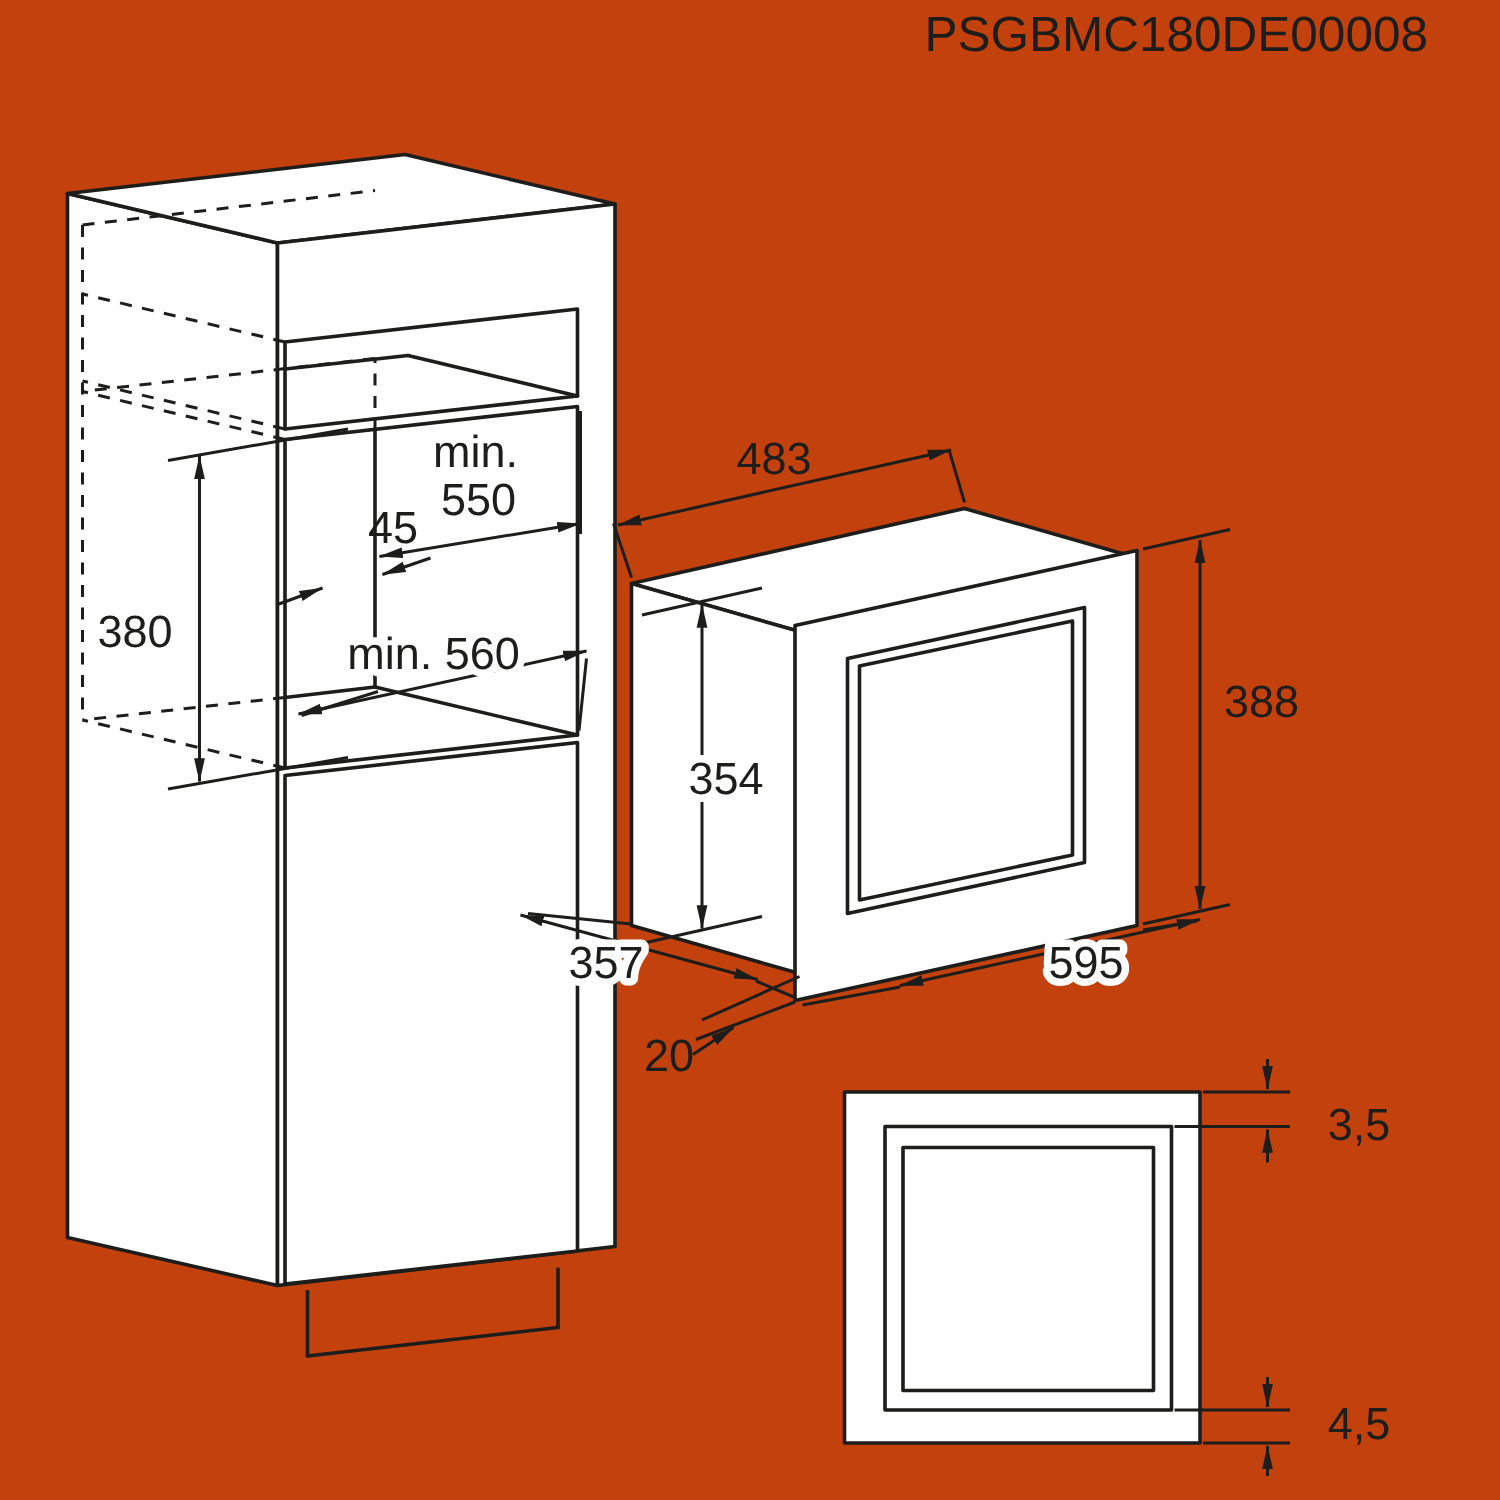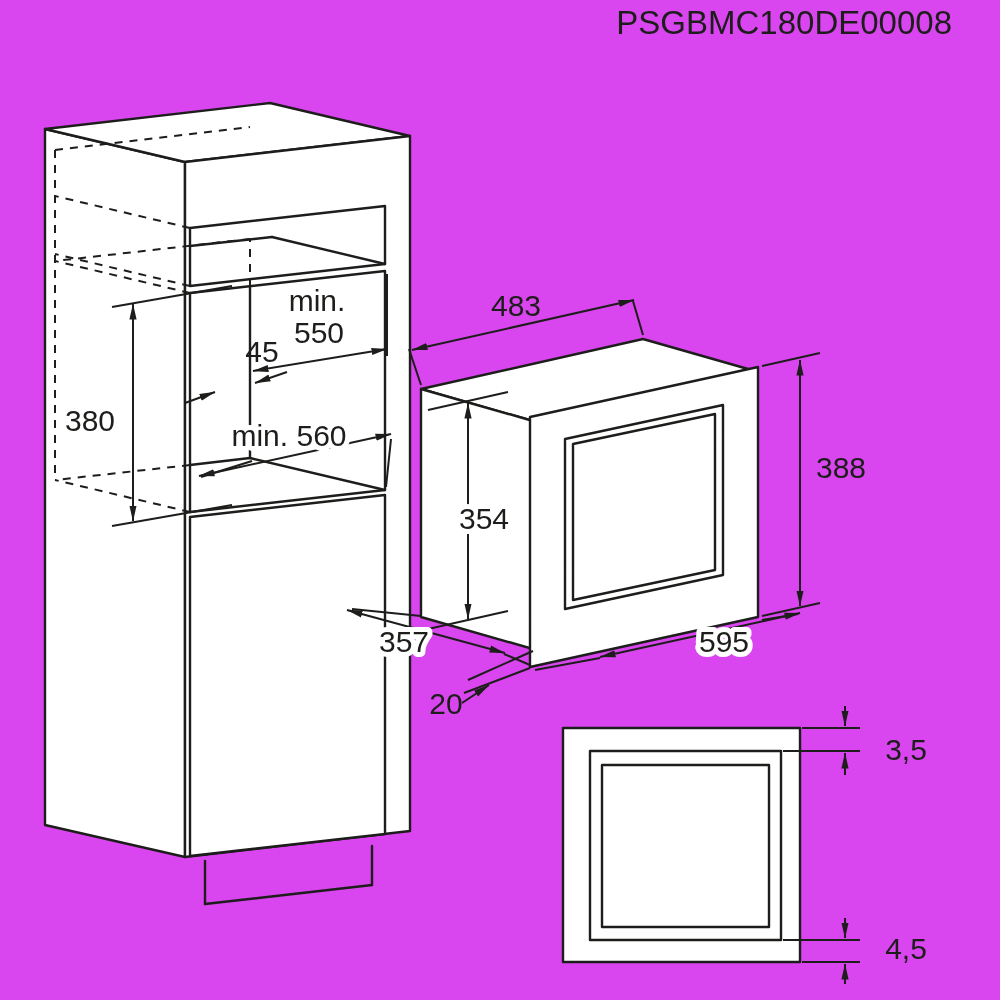--- a/index.html
+++ b/index.html
@@ -1,16 +1,16 @@
 <!DOCTYPE html>
 <html><head>
 <meta charset="utf-8">
 <style>
   html,body{margin:0;padding:0;background:#ffffff;}
-  .page{width:1000px;height:1000px;background:#d946ef;position:relative;}
+  .page{width:1000px;height:1000px;background:#c2410c;position:relative;}
   svg{display:block;}
   text{font-family:"Liberation Sans","DejaVu Sans",sans-serif;}
   .ln{fill:none;stroke:#1d1d1b;stroke-width:2.4;stroke-linecap:round;stroke-linejoin:round;}
   .face{fill:#ffffff;stroke:#1d1d1b;stroke-width:2.4;stroke-linejoin:round;}
   .dash{fill:none;stroke:#1d1d1b;stroke-width:2;stroke-dasharray:8 7;stroke-linecap:butt;}
   .dim{fill:none;stroke:#1d1d1b;stroke-width:2;stroke-linecap:butt;}
   .lbl{font-size:30px;fill:#1d1d1b;}
   .halo{paint-order:stroke fill;stroke:#ffffff;stroke-width:10px;stroke-linejoin:round;}
   .code{font-size:33px;fill:#1d1d1b;}
 </style>

